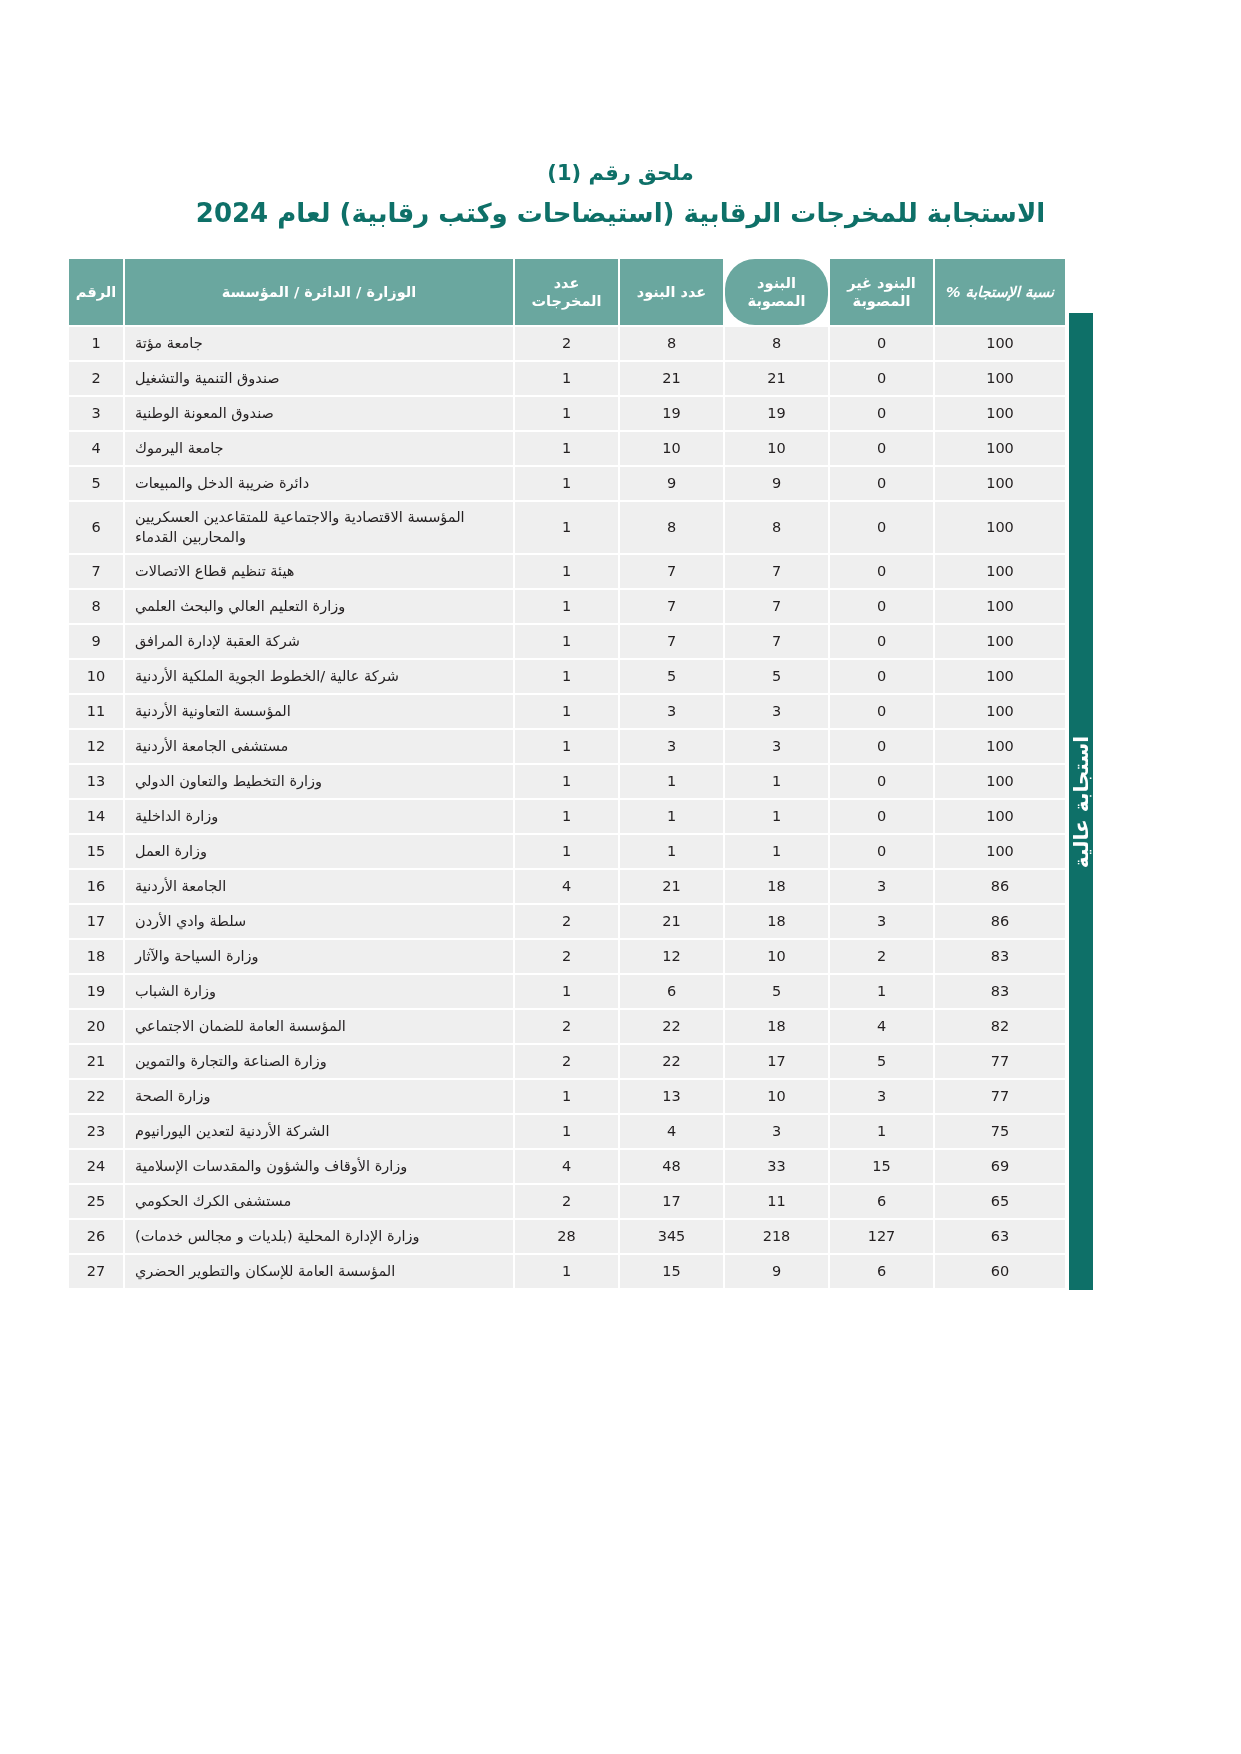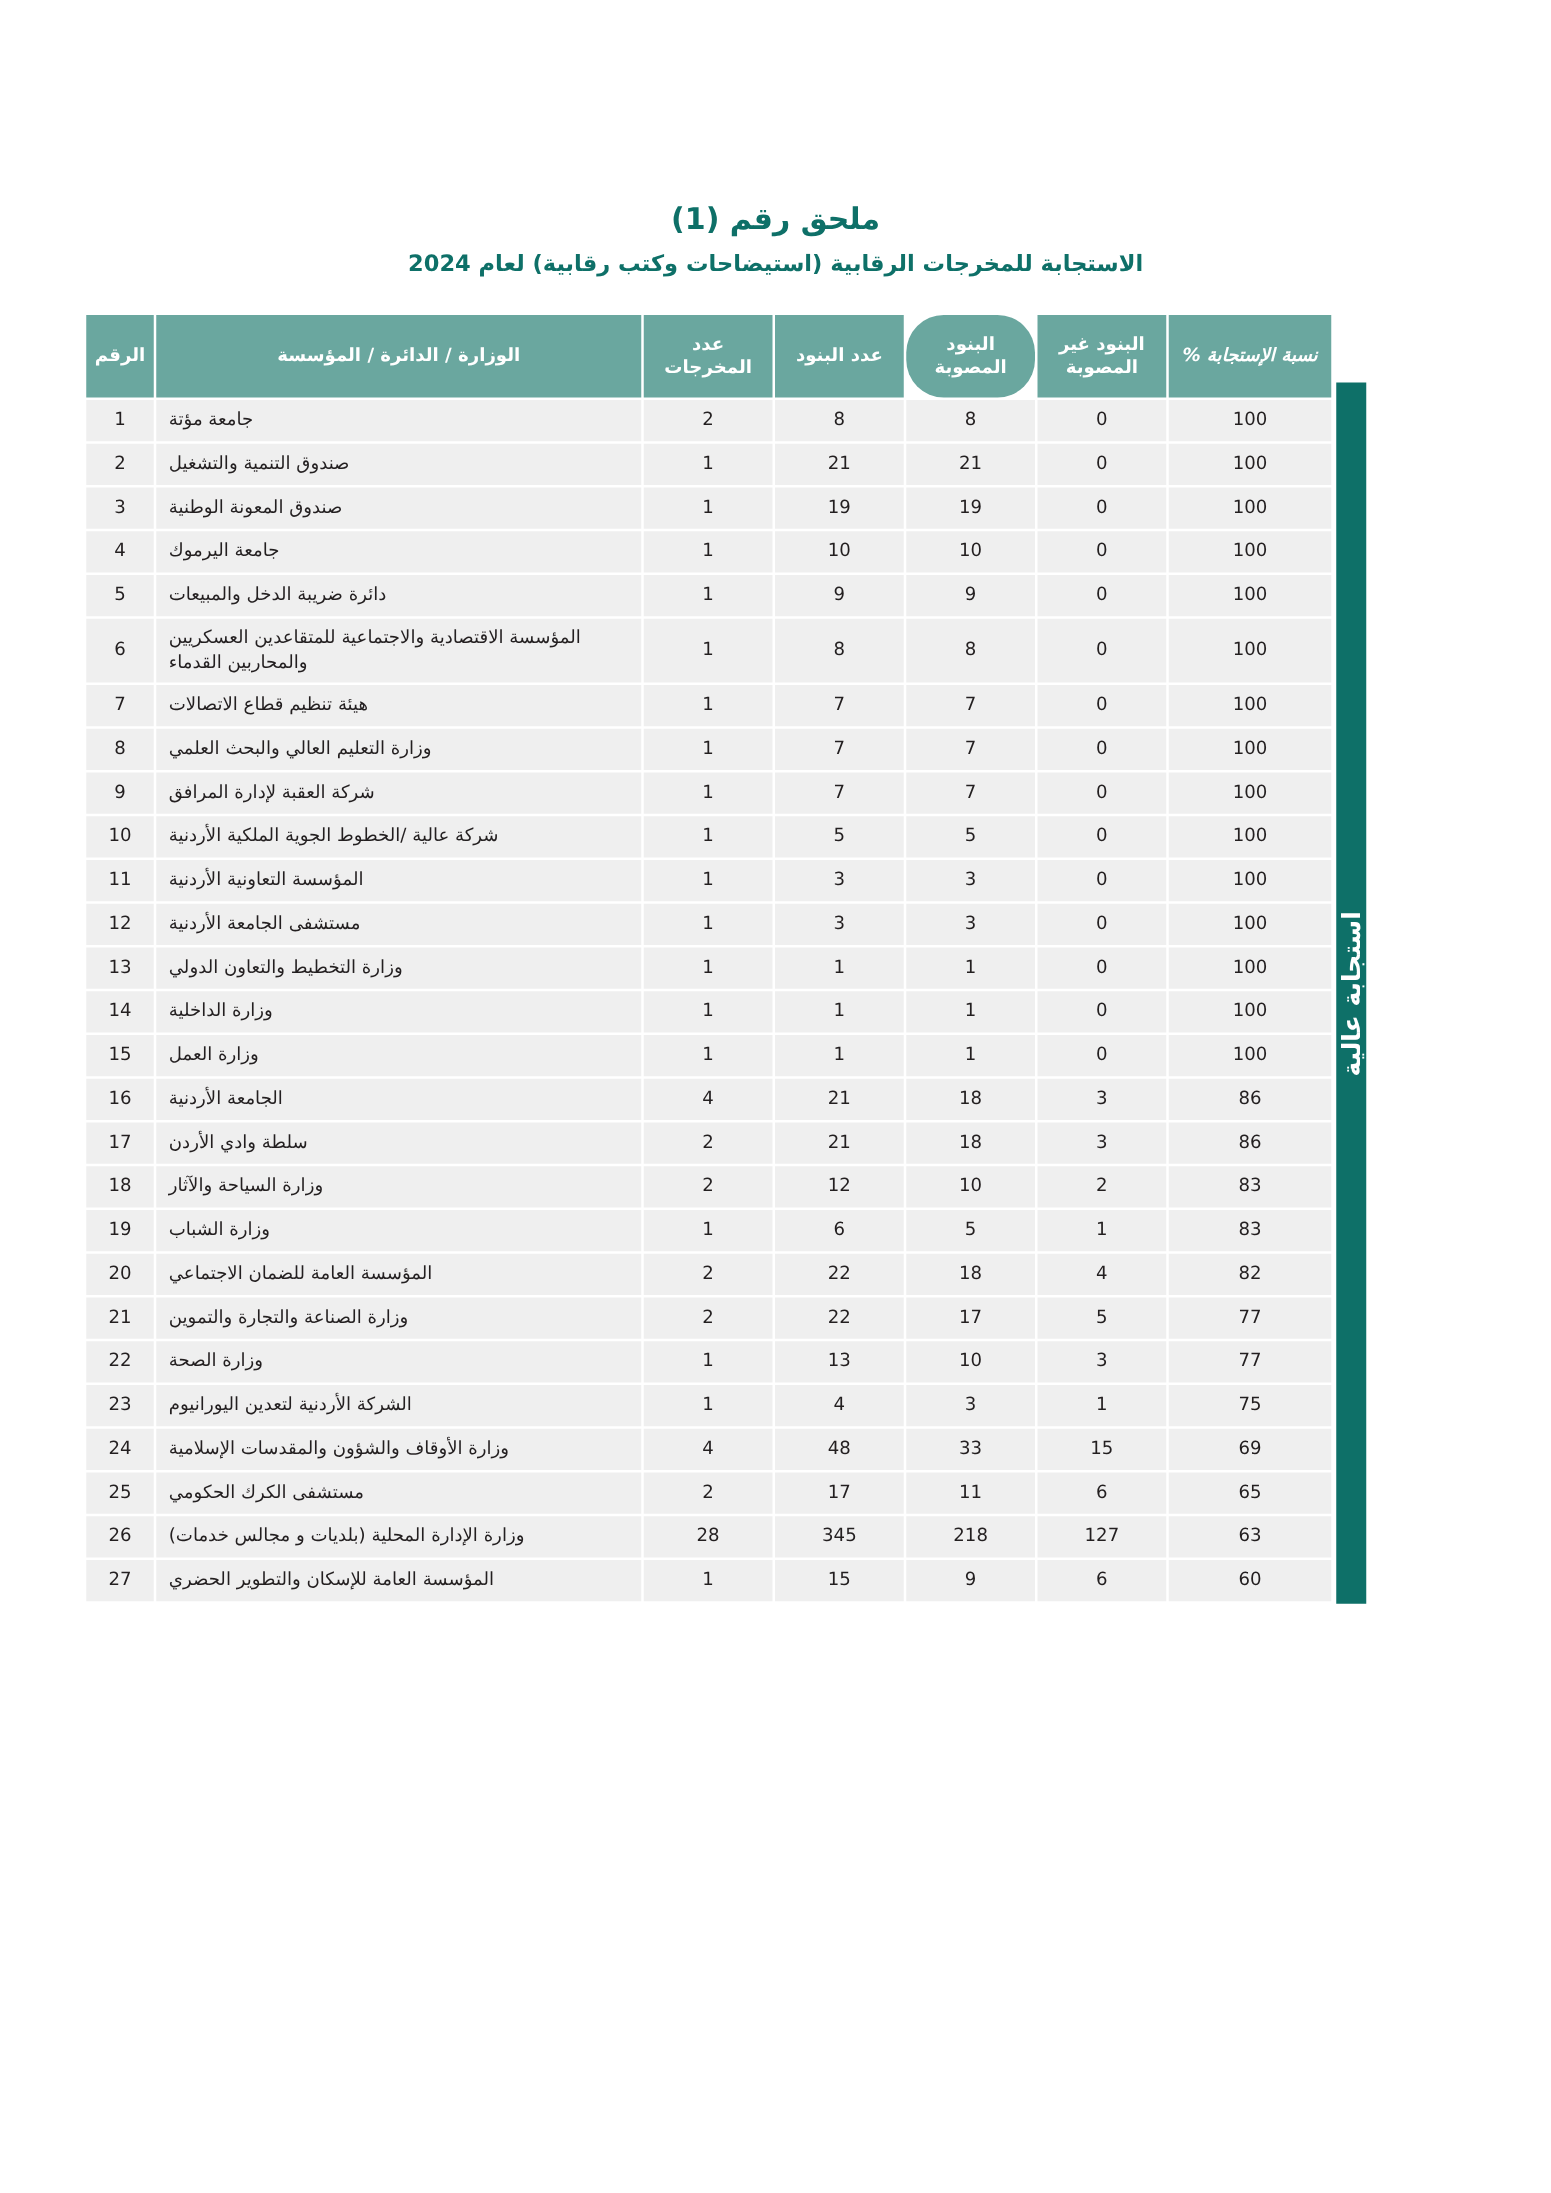--- a/index.html
+++ b/index.html
@@ -23,29 +23,29 @@
     padding: 0;
   }
 
   
   .title-block {
     text-align: center;
     padding-top: 160px;
   }
   .title-main {
     color: #0e7068;
-    font-size: 24px;
+    font-size: 21px;
     font-weight: bold;
     line-height: 1.25;
     letter-spacing: 0px;
     direction: rtl;
   }
   .title-sub {
     color: #0e7068;
-    font-size: 18px;
+    font-size: 26px;
     font-weight: bold;
     line-height: 1.35;
     margin-top: 10px;
     direction: rtl;
   }
   .caption {
     text-align: center;
     font-size: 20px;
     color: #231f20;
     margin-top: 34px;

